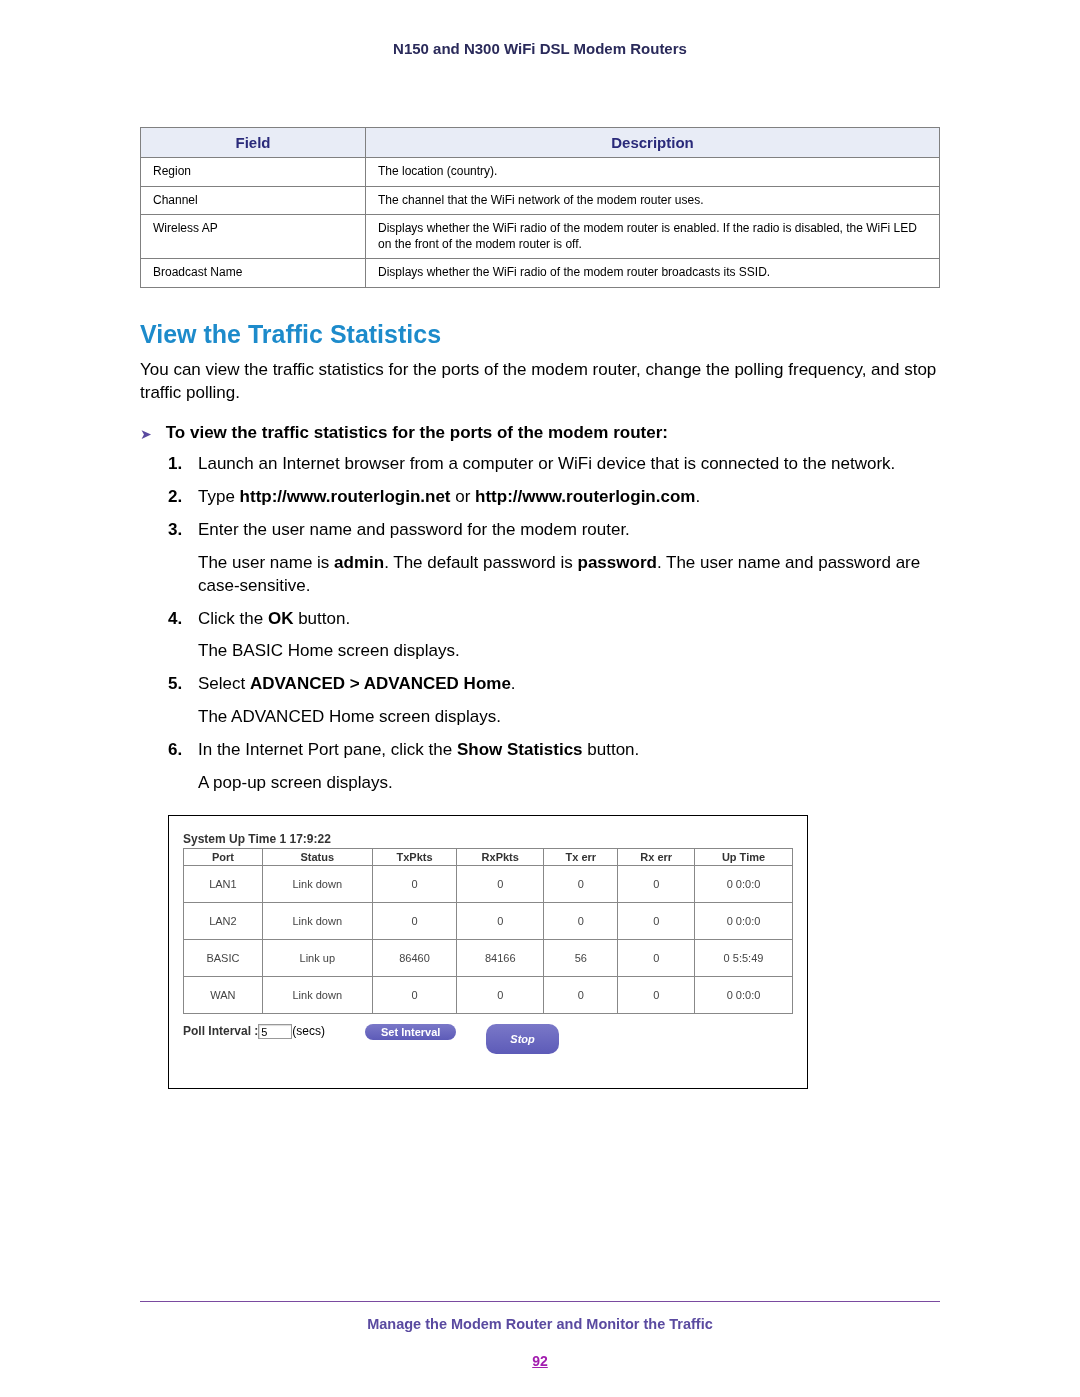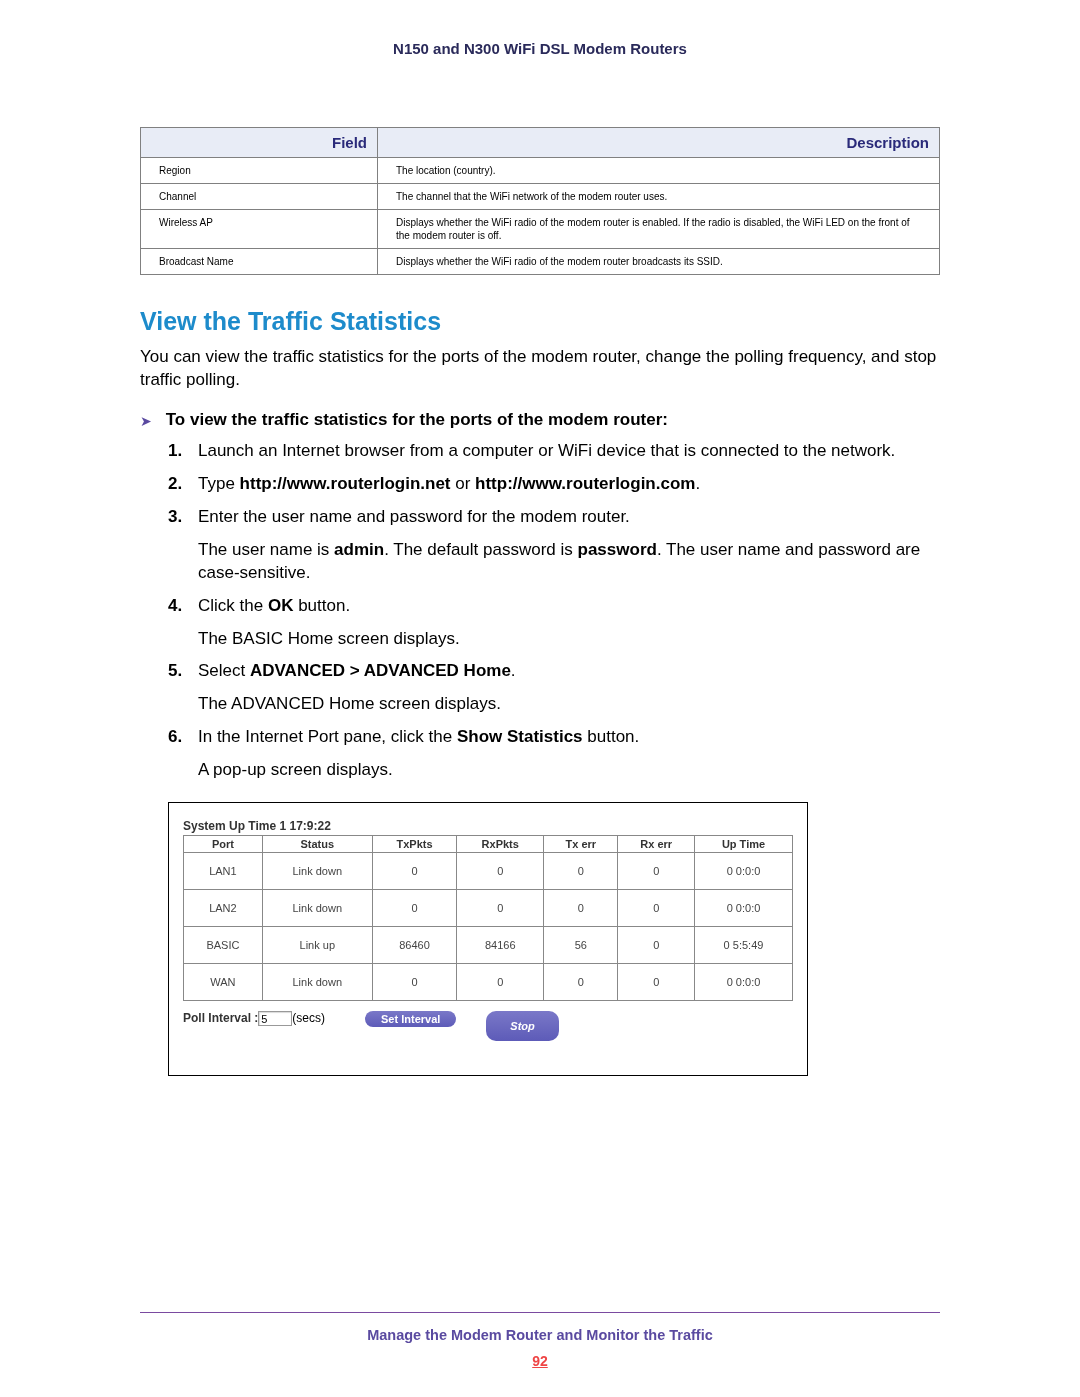--- a/index.html
+++ b/index.html
@@ -25,30 +25,30 @@
     margin-bottom: 70px;
     font-family: "Trebuchet MS", Arial, sans-serif;
   }
   table.desc-table {
     border-collapse: collapse;
     width: 100%;
     margin-bottom: 30px;
   }
   table.desc-table th {
     background: #e8ecf6;
-    text-align: right;
+    text-align: center;
     font-weight: bold;
     color: #2a2a7a;
     font-size: 15px;
     padding: 6px 10px;
     border: 1px solid #808080;
   }
   table.desc-table td {
-    font-size: 10px;
-    padding: 6px 18px;
+    font-size: 12px;
+    padding: 6px 12px;
     border: 1px solid #808080;
     vertical-align: top;
     line-height: 1.3;
   }
   table.desc-table td:first-child { width: 200px; }
   h2.section-heading {
     color: #1d8bcb;
     font-family: "Trebuchet MS", Arial, sans-serif;
     font-weight: bold;
     font-size: 25px;
@@ -170,24 +170,24 @@
     border-top: 1px solid #7a4aa0;
     padding-top: 14px;
     font-family: "Trebuchet MS", Arial, sans-serif;
   }
   .footer .ft {
     color: #5a4aa0;
     font-weight: bold;
     font-size: 14.5px;
   }
   .footer .pn {
-    color: #ef4444;
+    color: #a21caf;
     font-weight: bold;
     font-size: 14px;
-    margin-top: 10px;
+    margin-top: 21px;
     text-decoration: underline;
   }
 </style>
 </head>
 <body>
 
 <div class="page">
   <div class="header-title">N150 and N300 WiFi DSL Modem Routers</div>
 
   <table class="desc-table">

